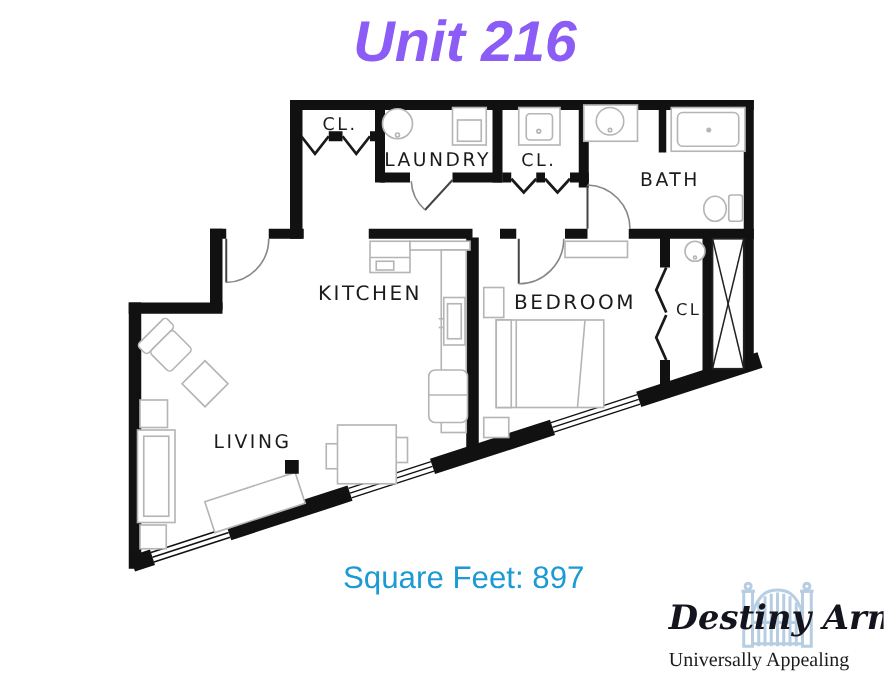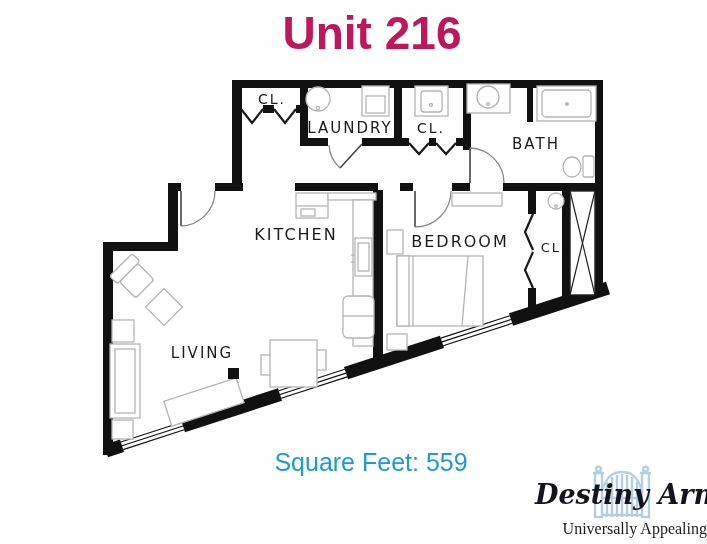--- a/index.html
+++ b/index.html
@@ -1,28 +1,28 @@
 <!DOCTYPE html>
 <html><head>
 <meta charset="utf-8">
 <style>
   html,body{margin:0;padding:0;background:#fff;}
   .canvas{position:relative;width:707px;height:544px;background:#ffffff;overflow:hidden;
           font-family:"Liberation Sans",sans-serif;}
   .title{position:absolute;left:372px;top:6px;transform:translateX(-50%);
-         font-size:46px;font-weight:bold;letter-spacing:0px;color:#be185d;white-space:nowrap;}
+         font-size:46px;font-weight:bold;letter-spacing:0px;color:#8b5cf6;white-space:nowrap;font-style:italic;}
   .plan-svg{position:absolute;left:0;top:0;width:707px;height:544px;}
   .info{position:absolute;left:371px;top:447px;transform:translateX(-50%);
         text-align:center;font-size:25px;line-height:30px;color:#1c9ad4;white-space:nowrap;}
   .logo{position:absolute;left:535px;top:463px;width:172px;height:80px;}
   .logo-gate{position:absolute;left:58px;top:2px;width:58px;height:54px;}
   .logo-name{position:absolute;left:0;top:16px;width:100%;text-align:center;
              font-family:"DejaVu Serif",serif;font-style:italic;font-weight:bold;
              font-size:27px;color:#14141e;white-space:nowrap;}
-  .logo-tagline{position:absolute;left:0;top:57px;width:100%;text-align:right;
+  .logo-tagline{position:absolute;left:0;top:57px;width:100%;text-align:left;
                 font-family:"Liberation Serif",serif;font-size:16px;color:#1c1c1c;white-space:nowrap;}
   .room-label{fill:#1b1b1b;font-family:"DejaVu Sans",sans-serif;letter-spacing:2px;}
   .wall{fill:#111;}
   .furn{fill:#ffffff;stroke:#b5b5b5;stroke-width:1.3;}
   .furnline{fill:none;stroke:#b5b5b5;stroke-width:1.3;}
   .door{fill:none;stroke:#444;stroke-width:1.6;}
   .arc{fill:none;stroke:#888;stroke-width:1.3;}
   .bifold{fill:none;stroke:#1a1a1a;stroke-width:2.2;}
   .pier{stroke:#111;stroke-width:13;stroke-linecap:butt;}
   .winline{stroke:#111;stroke-width:1.2;}
@@ -228,21 +228,21 @@
       <text class="room-label" x="431" y="133" font-size="14">CL.</text>
       <text class="room-label" x="536" y="149" font-size="15">BATH</text>
       <text class="room-label" x="296" y="240" font-size="16">KITCHEN</text>
       <text class="room-label" x="460" y="247" font-size="16">BEDROOM</text>
       <text class="room-label" x="554" y="252" font-size="13">CL.</text>
       <text class="room-label" x="202" y="358" font-size="15">LIVING</text>
     </g>
   </svg>
 
   <div class="info">
-    <div>Square Feet: 559</div>
+    <div>Square Feet: 897</div>
   </div>
 
   <div class="logo">
     <svg class="logo-gate" viewBox="0 0 58 54">
       <g fill="none" stroke="#b6cde2" stroke-width="2.4">
         <rect x="2" y="8" width="7" height="44"></rect>
         <rect x="49" y="8" width="7" height="44"></rect>
         <line x1="0" y1="8" x2="11" y2="8"></line>
         <line x1="47" y1="8" x2="58" y2="8"></line>
         <circle cx="5.5" cy="4" r="2.4"></circle>

